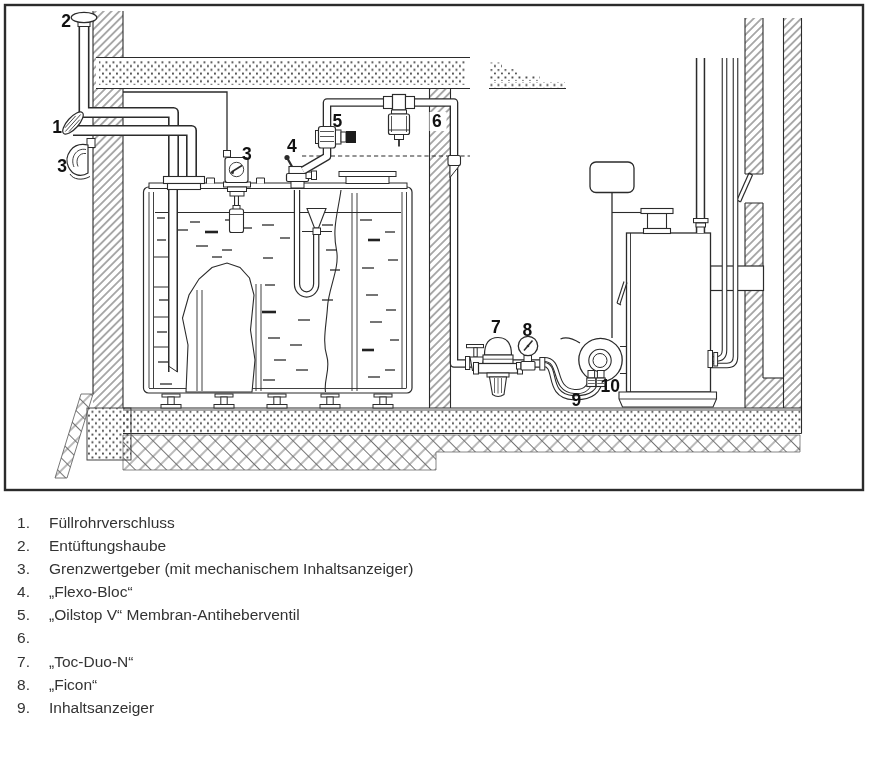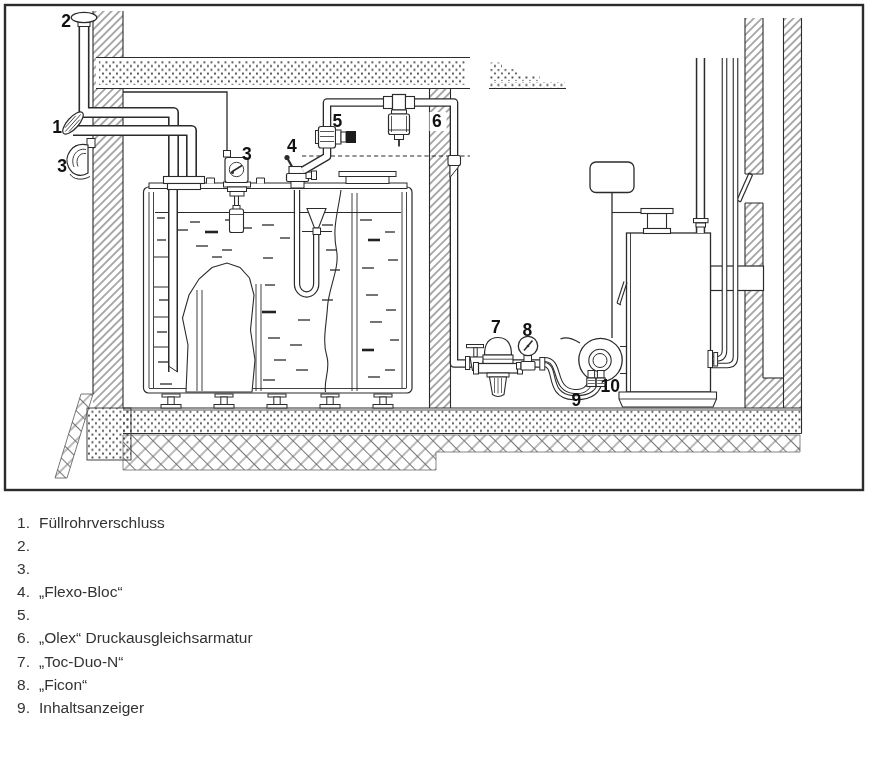--- a/index.html
+++ b/index.html
@@ -14,21 +14,21 @@
   .s{stroke:var(--line);fill:none;}
   .sf{stroke:var(--line);fill:#ffffff;}
   .pipe-o{stroke:var(--line);fill:none;stroke-linejoin:round;stroke-linecap:butt;}
   .pipe-i{stroke:#ffffff;fill:none;stroke-linejoin:round;stroke-linecap:butt;}
   .dash{stroke:#3a3a3a;stroke-width:1.4px;}
   .dash2{stroke:#222222;stroke-width:2.6px;}
   .legend{position:absolute;left:0;top:502px;width:100%;padding-top:9px;}
   .legend-row{display:flex;align-items:baseline;height:23.1px;line-height:23.1px;
               font-size:15.5px;color:var(--legend_text);}
   .legend-num{width:30px;text-align:right;flex:0 0 30px;}
-  .legend-label{margin-left:9px;}
+  .legend-label{margin-left:19px;}
 </style>
 </head>
 <body>
 
 <div class="page">
 
 <svg id="diagram" width="872" height="500" viewBox="0 0 872 500">
   <defs>
     <pattern id="ph" width="5.6" height="5.6" patternUnits="userSpaceOnUse" patternTransform="rotate(45)">
       <line x1="2.8" y1="-1" x2="2.8" y2="7" stroke="#5a5a5a" stroke-width="1"></line>
@@ -427,34 +427,36 @@
   <text x="600.5" y="392">10</text>
 </svg>
 
 <div class="legend">
   <div class="legend-row">
         <span class="legend-num">1.</span>
         <span class="legend-label">Füllrohrverschluss</span>
       </div>
   <div class="legend-row">
         <span class="legend-num">2.</span>
+        <span class="legend-label">Entüftungshaube</span>
       </div>
   <div class="legend-row">
         <span class="legend-num">3.</span>
+        <span class="legend-label">Grenzwertgeber (mit mechanischem Inhaltsanzeiger)</span>
       </div>
   <div class="legend-row">
         <span class="legend-num">4.</span>
         <span class="legend-label">„Flexo-Bloc“</span>
       </div>
   <div class="legend-row">
         <span class="legend-num">5.</span>
+        <span class="legend-label">„Oilstop V“ Membran-Antiheberventil</span>
       </div>
   <div class="legend-row">
         <span class="legend-num">6.</span>
-        <span class="legend-label">„Olex“ Druckausgleichsarmatur</span>
       </div>
   <div class="legend-row">
         <span class="legend-num">7.</span>
         <span class="legend-label">„Toc-Duo-N“</span>
       </div>
   <div class="legend-row">
         <span class="legend-num">8.</span>
         <span class="legend-label">„Ficon“</span>
       </div>
   <div class="legend-row">

